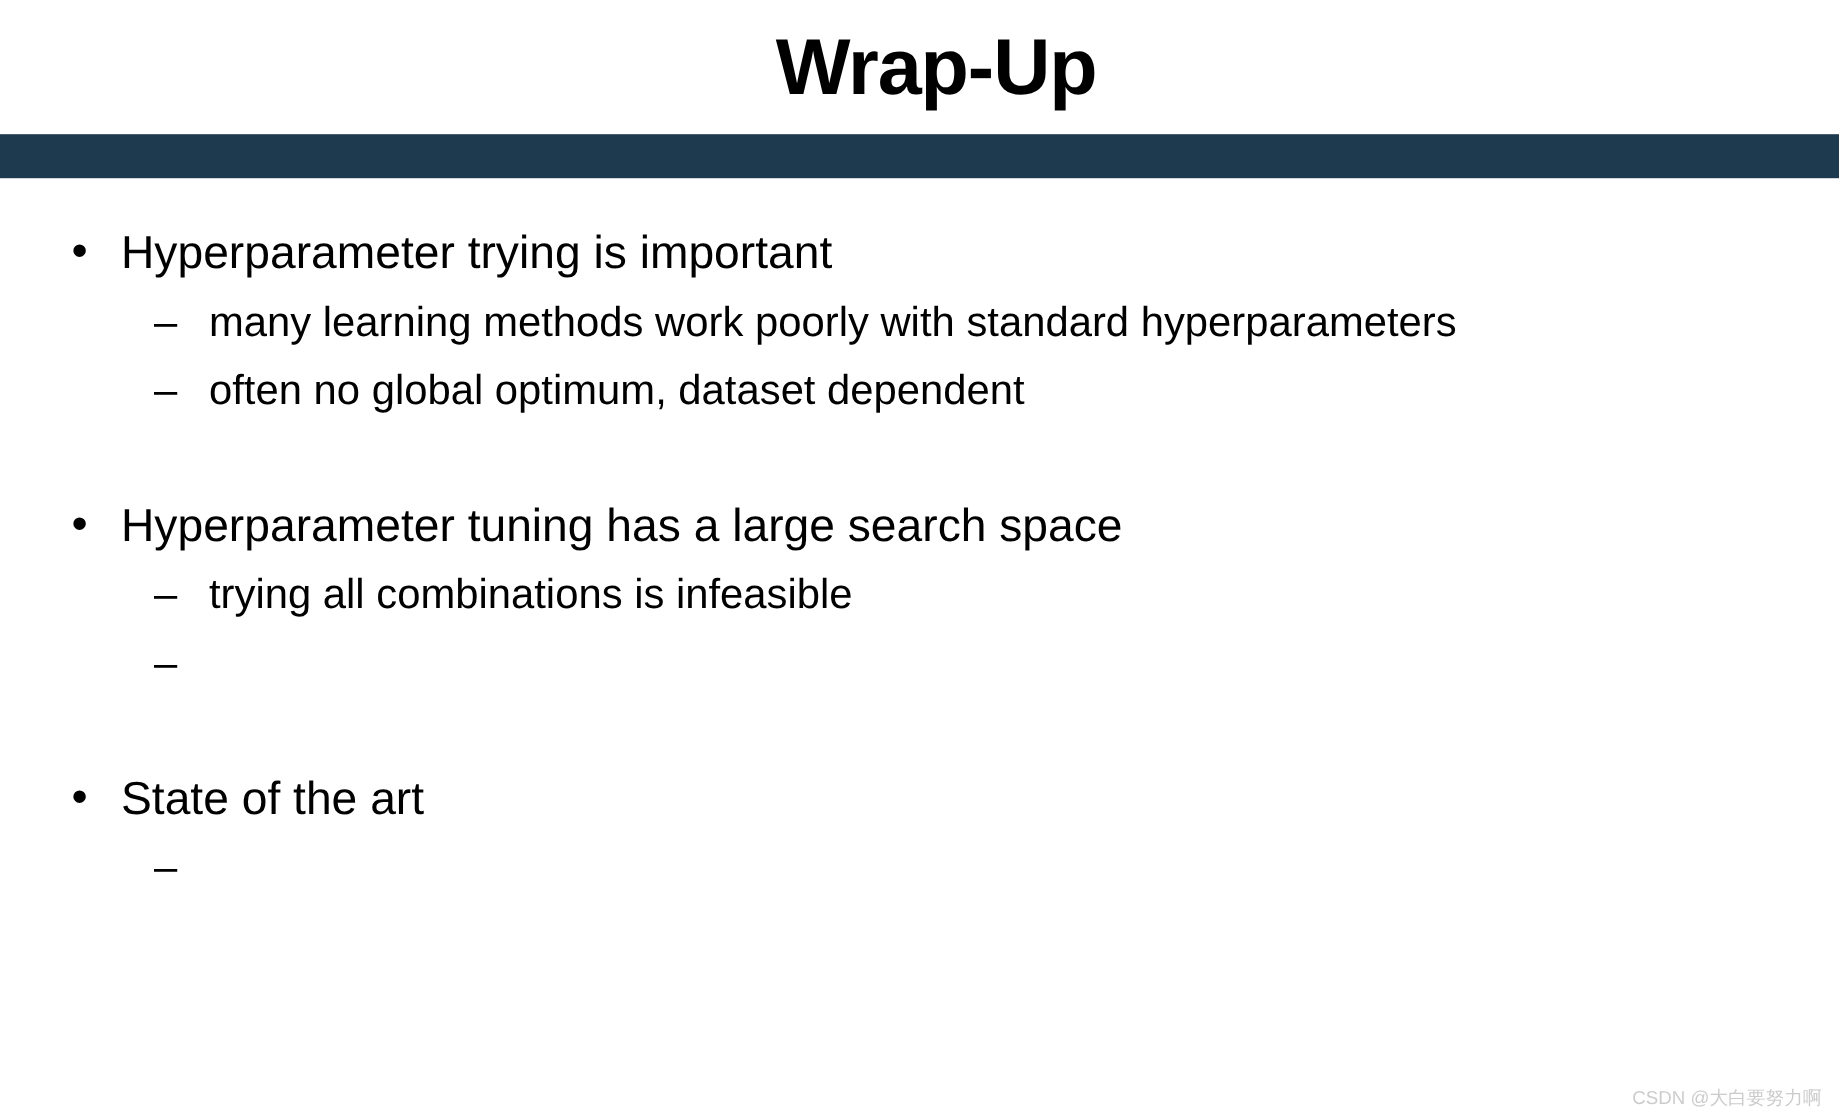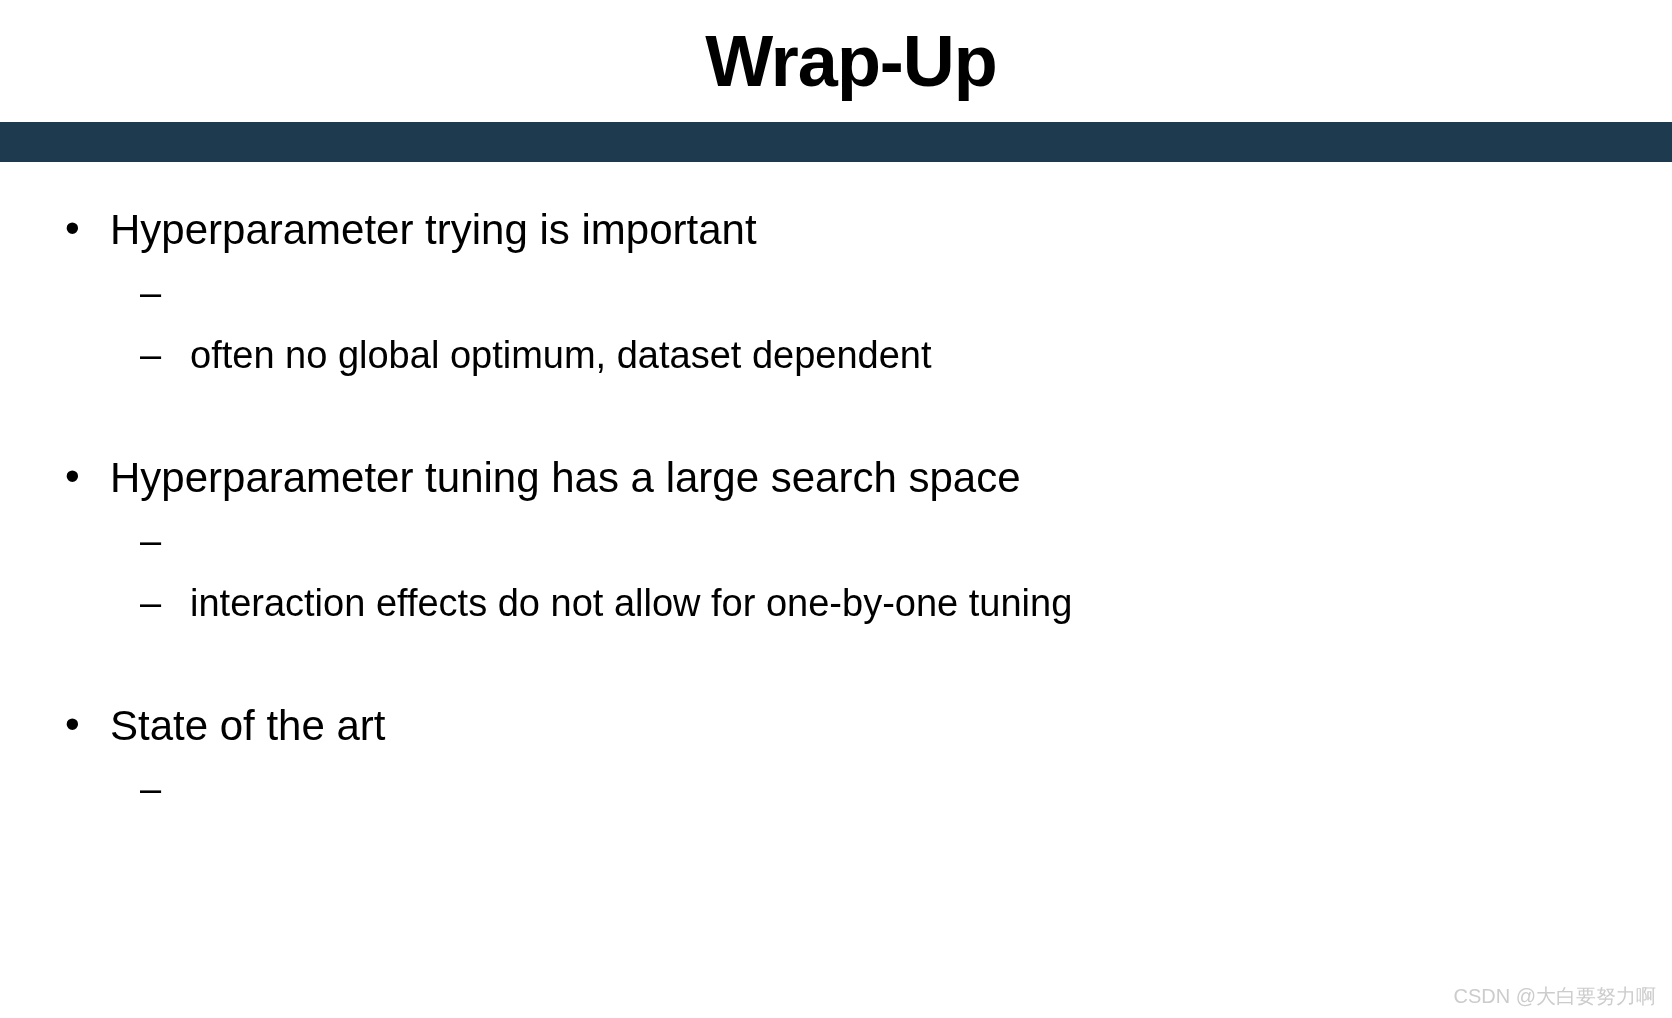--- a/index.html
+++ b/index.html
@@ -66,58 +66,59 @@
       font-size: 38px;
       line-height: 50px;
     }
     .block {
       margin-bottom: 70px;
     }
     .watermark {
       position: absolute;
       bottom: 8px;
       right: 16px;
-      font-size: 20px;
+      font-size: 17px;
       color: #cccccc;
       font-family: sans-serif;
     }
   </style>
 </head>
 <body>
 
 <div class="slide-title">Wrap-Up</div>
 <div class="divider-bar"></div>
 
 <div class="content">
 
   <div class="block">
     <div class="bullet-row">
       <div class="bullet-dot">•</div>
       <div class="bullet-text">Hyperparameter trying is important</div>
     </div>
     <div class="sub-row">
       <div class="sub-dash">–</div>
+      <div class="sub-text">many learning methods work poorly with standard hyperparameters</div>
     </div>
     <div class="sub-row">
       <div class="sub-dash">–</div>
       <div class="sub-text">often no global optimum, dataset dependent</div>
     </div>
   </div>
 
   <div class="block">
     <div class="bullet-row">
       <div class="bullet-dot">•</div>
       <div class="bullet-text">Hyperparameter tuning has a large search space</div>
     </div>
     <div class="sub-row">
       <div class="sub-dash">–</div>
+      <div class="sub-text">trying all combinations is infeasible</div>
     </div>
     <div class="sub-row">
       <div class="sub-dash">–</div>
-      <div class="sub-text">interaction effects do not allow for one-by-one tuning</div>
     </div>
   </div>
 
   <div class="block">
     <div class="bullet-row">
       <div class="bullet-dot">•</div>
       <div class="bullet-text">State of the art</div>
     </div>
     <div class="sub-row">
       <div class="sub-dash">–</div>

